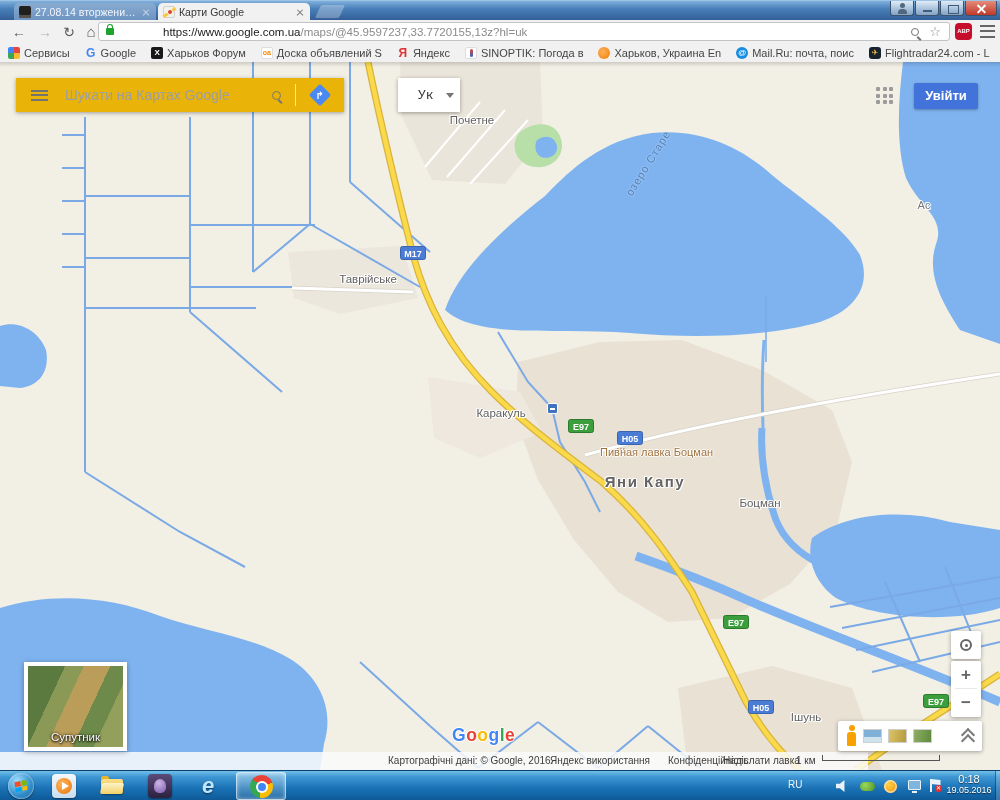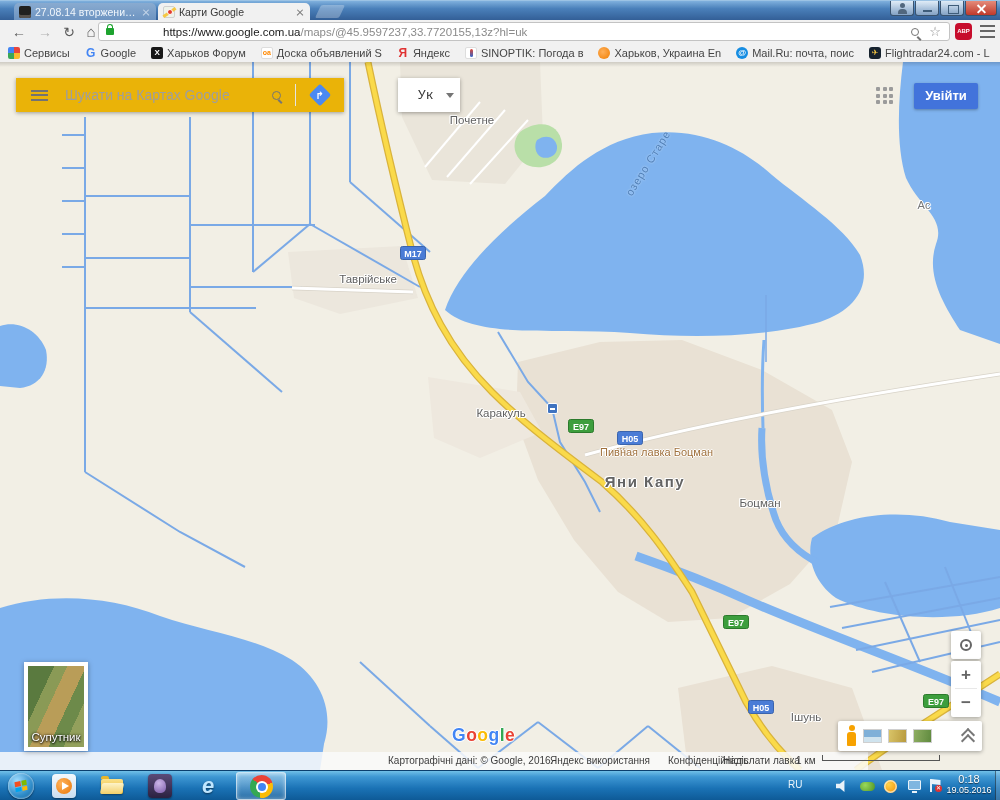--- a/index.html
+++ b/index.html
@@ -114,21 +114,21 @@
   .caret{width:0;height:0;border-left:4px solid transparent;border-right:4px solid transparent;border-top:5px solid #757575;margin-left:12px;}
   #appsgrid{position:absolute;left:876px;top:87px;width:20px;height:20px;display:grid;grid-template-columns:repeat(3,4px);grid-template-rows:repeat(3,4px);gap:2.5px;z-index:10;}
   #appsgrid i{background:#9b9b9b;border-radius:1px;}
   #signin{position:absolute;left:914px;top:83px;width:64px;height:26px;background:var(--signin_blue);color:#fff;font-size:13px;font-weight:bold;text-align:center;line-height:26px;border-radius:2px;box-shadow:0 1px 3px rgba(0,0,0,.3);z-index:10;}
   #mylocation{position:absolute;left:951px;top:631px;width:30px;height:28px;background:#fff;border-radius:2px;box-shadow:0 1px 4px rgba(0,0,0,.35);z-index:10;display:flex;align-items:center;justify-content:center;}
   .target{width:12px;height:12px;border:2px solid #666;border-radius:50%;position:relative;}
   .target::before{content:"";position:absolute;left:2.5px;top:2.5px;width:3px;height:3px;border-radius:50%;background:#666;}
   #zoomctl{position:absolute;left:951px;top:661px;width:30px;height:56px;background:#fff;border-radius:2px;box-shadow:0 1px 4px rgba(0,0,0,.35);z-index:10;text-align:center;}
   .zbtn{height:27px;line-height:27px;font-size:17px;font-weight:bold;color:#666;}
   .zdiv{height:1px;background:#e8e8e8;margin:0 4px;}
-  #satellite{position:absolute;left:28px;top:666px;width:56px;height:81px;z-index:10;
+  #satellite{position:absolute;left:28px;top:666px;width:95px;height:81px;z-index:10;
     background:linear-gradient(115deg,#5a7a3f 0 28%,#8a9a56 28% 42%,#b99d58 42% 62%,#6d8a4a 62% 78%,#93a05c 78%);
     box-shadow:0 0 0 4px #fff,0 1px 5px 4px rgba(0,0,0,.35);}
   #satellite .cap{position:absolute;left:0;right:0;bottom:4px;text-align:center;color:#fff;font-size:11.5px;text-shadow:0 1px 2px #000,0 0 3px #000;}
   #pegpanel{position:absolute;left:838px;top:721px;width:144px;height:30px;background:#fff;border-radius:2px;box-shadow:0 1px 4px rgba(0,0,0,.35);z-index:11;display:flex;align-items:center;gap:6px;padding:0 8px;}
   .pegman{width:11px;height:22px;position:relative;flex:0 0 auto;}
   .pegman::before{content:"";position:absolute;left:2.5px;top:0;width:6px;height:6px;border-radius:50%;background:#f7a200;}
   .pegman::after{content:"";position:absolute;left:1px;top:7px;width:9px;height:14px;border-radius:3px 3px 1px 1px;background:#f7a200;}
   .thumb{width:19px;height:14px;border:1px solid #cfcfcf;flex:0 0 auto;}
   .th1{background:linear-gradient(#7fb0d8 55%,#cfe3ee 55%);}
   .th2{background:linear-gradient(100deg,#d9c468,#b89a3e);}

